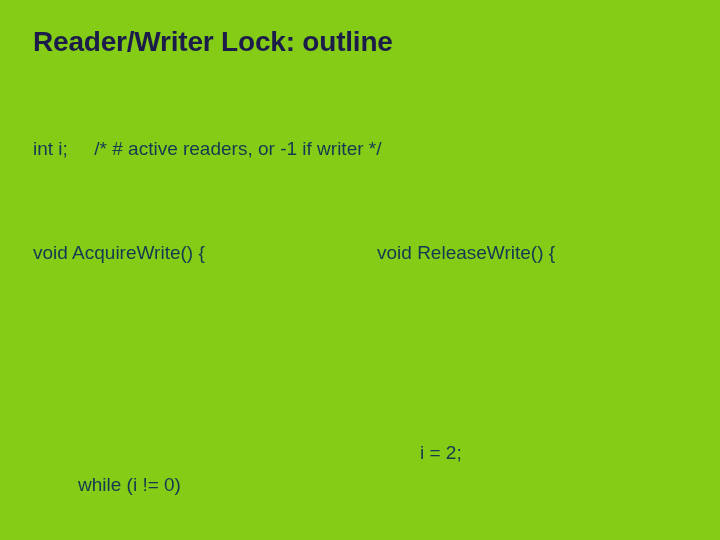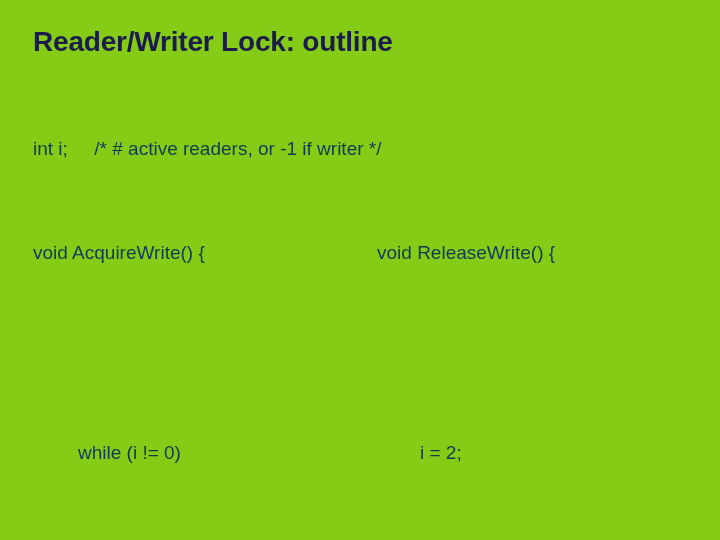--- a/index.html
+++ b/index.html
@@ -47,21 +47,21 @@
   #col-left  { left: 33px;  top: 86px;  width: 330px; }
   #col-right { left: 377px; top: 140px; width: 330px; }
 
   .code-line {
     white-space: pre;
     min-height: 25px;
   }
 
   
   .ind-0 { padding-left: 0px;  }
-  .ind-1 { padding-left: 45px; }
+  .ind-1 { padding-left: 45px; margin-top: 32px; }
 
   
   .rind-0 { padding-left: 0px;  }
   .rind-1 { padding-left: 43px; }
 
   .kw-bold { font-weight: normal; }
   .gap-md { height: 25px; }
 </style>
 </head>
 <body>

